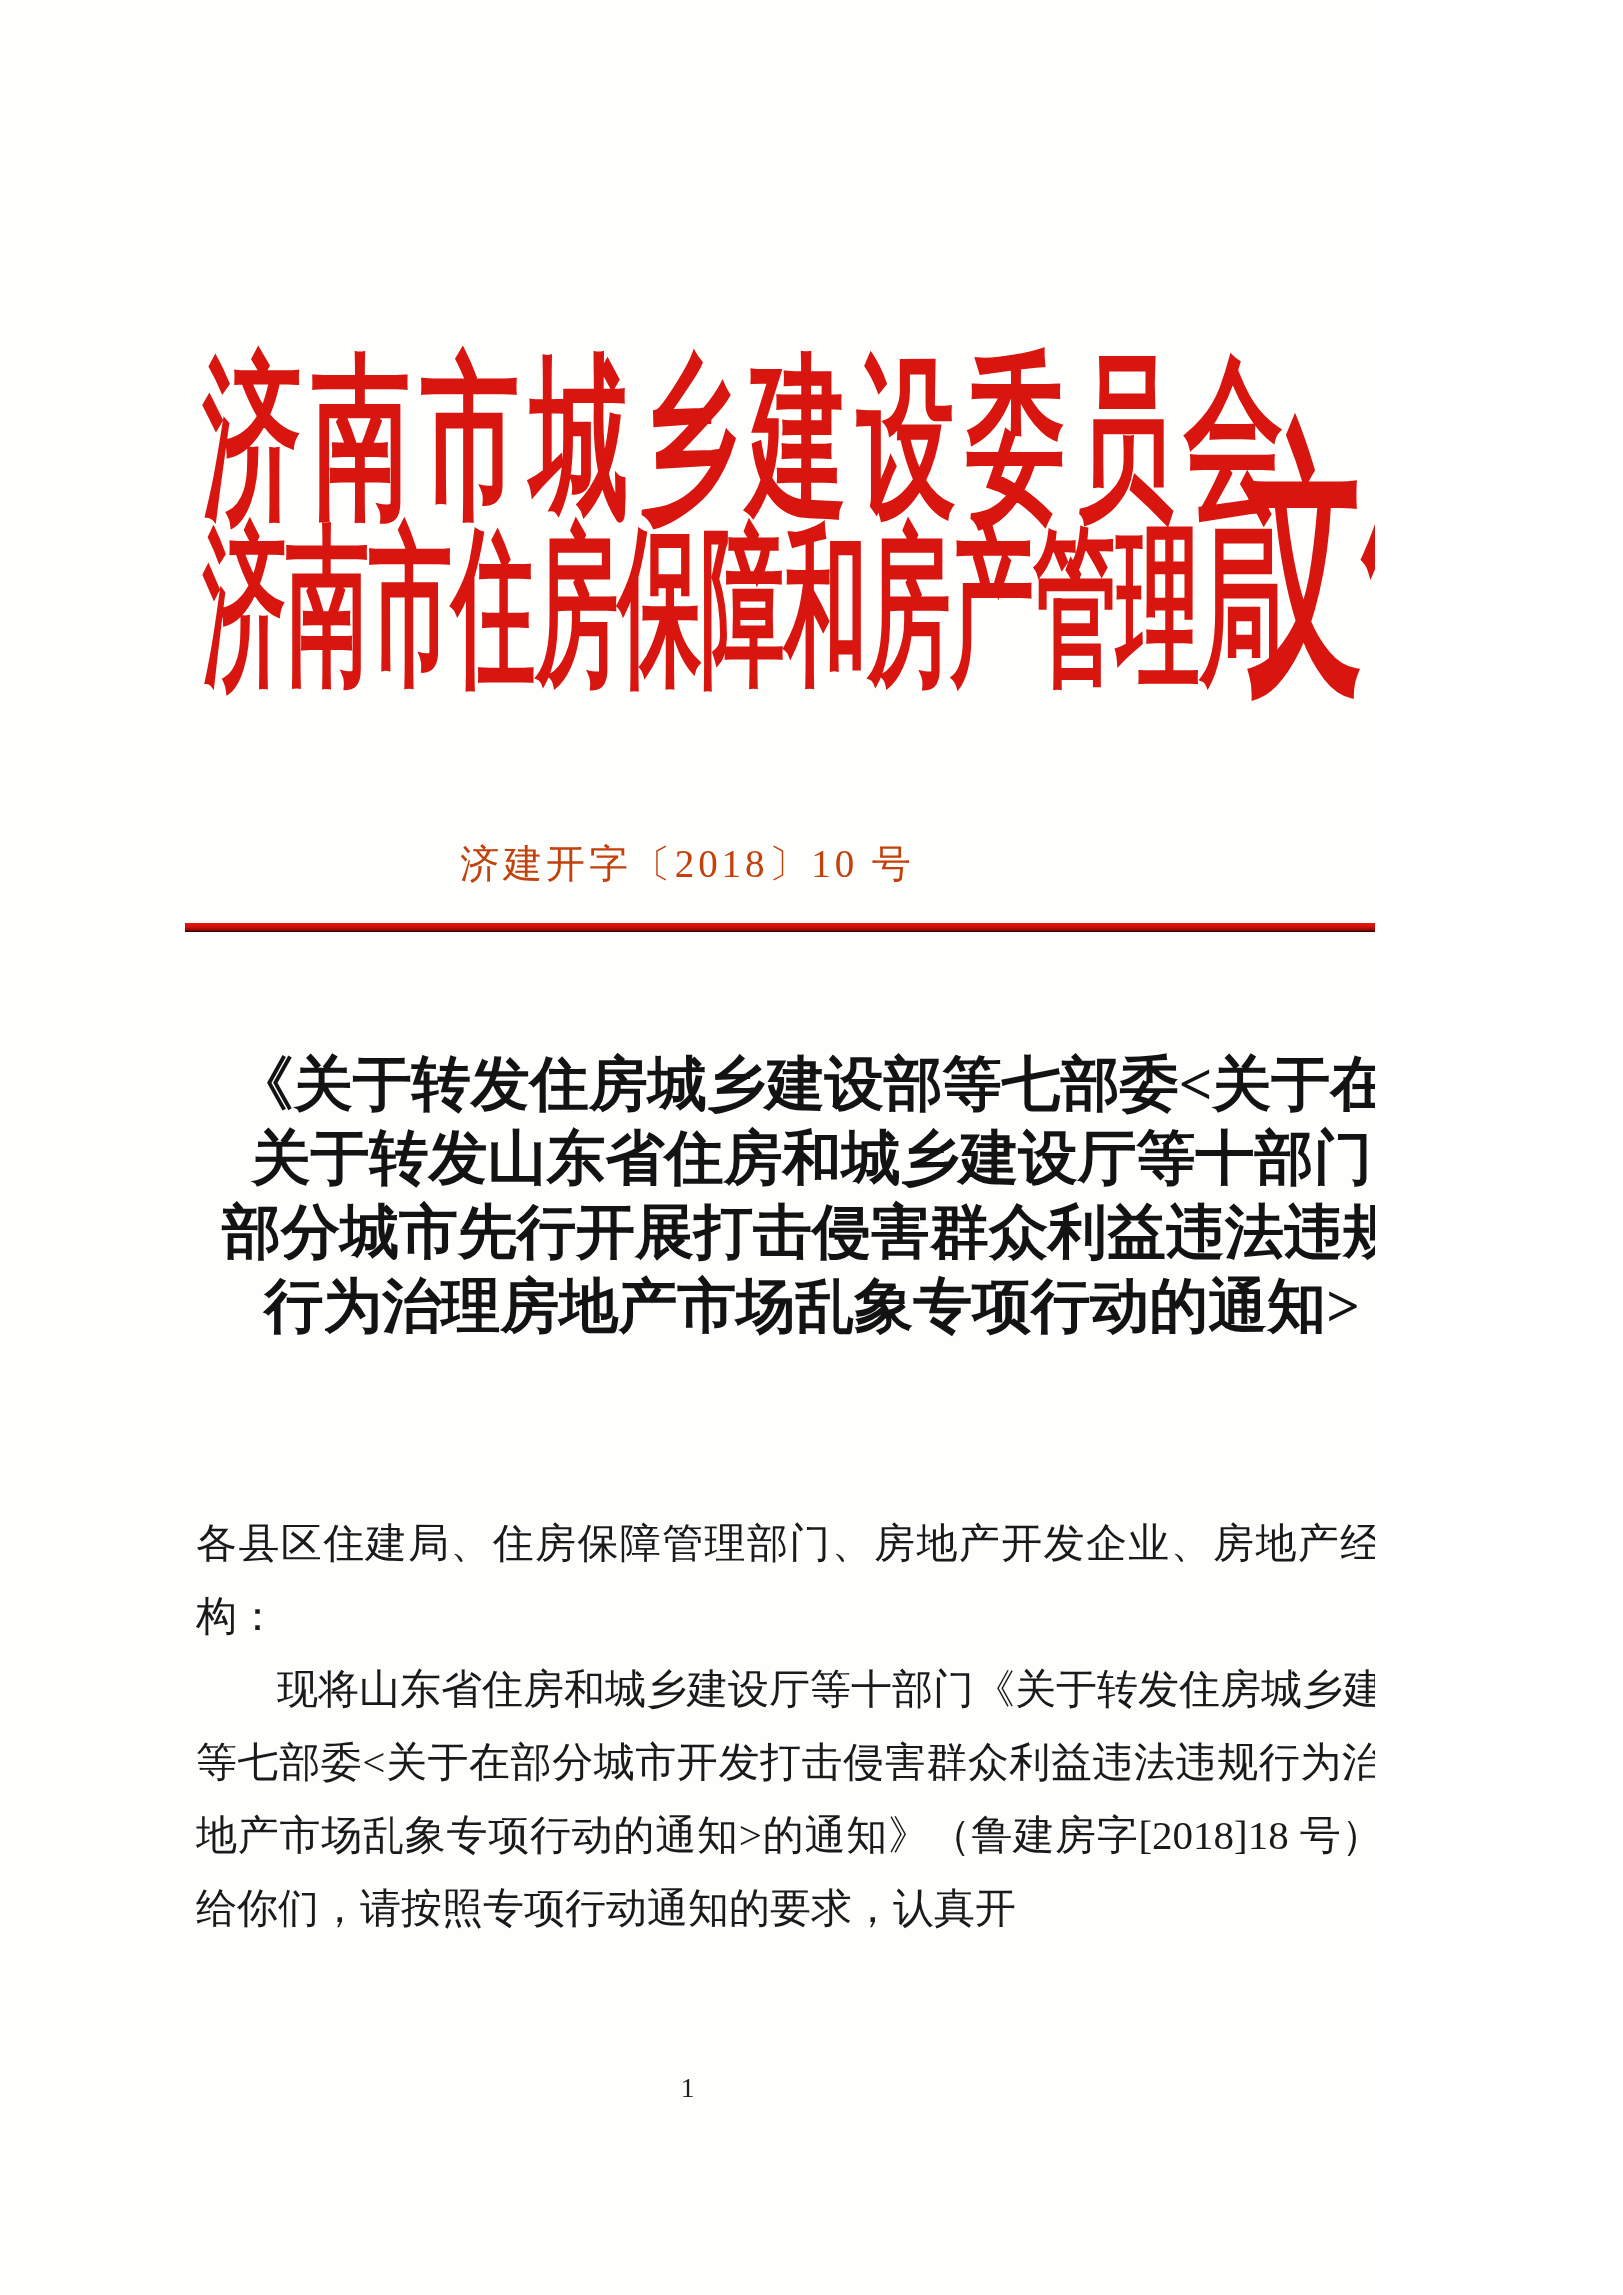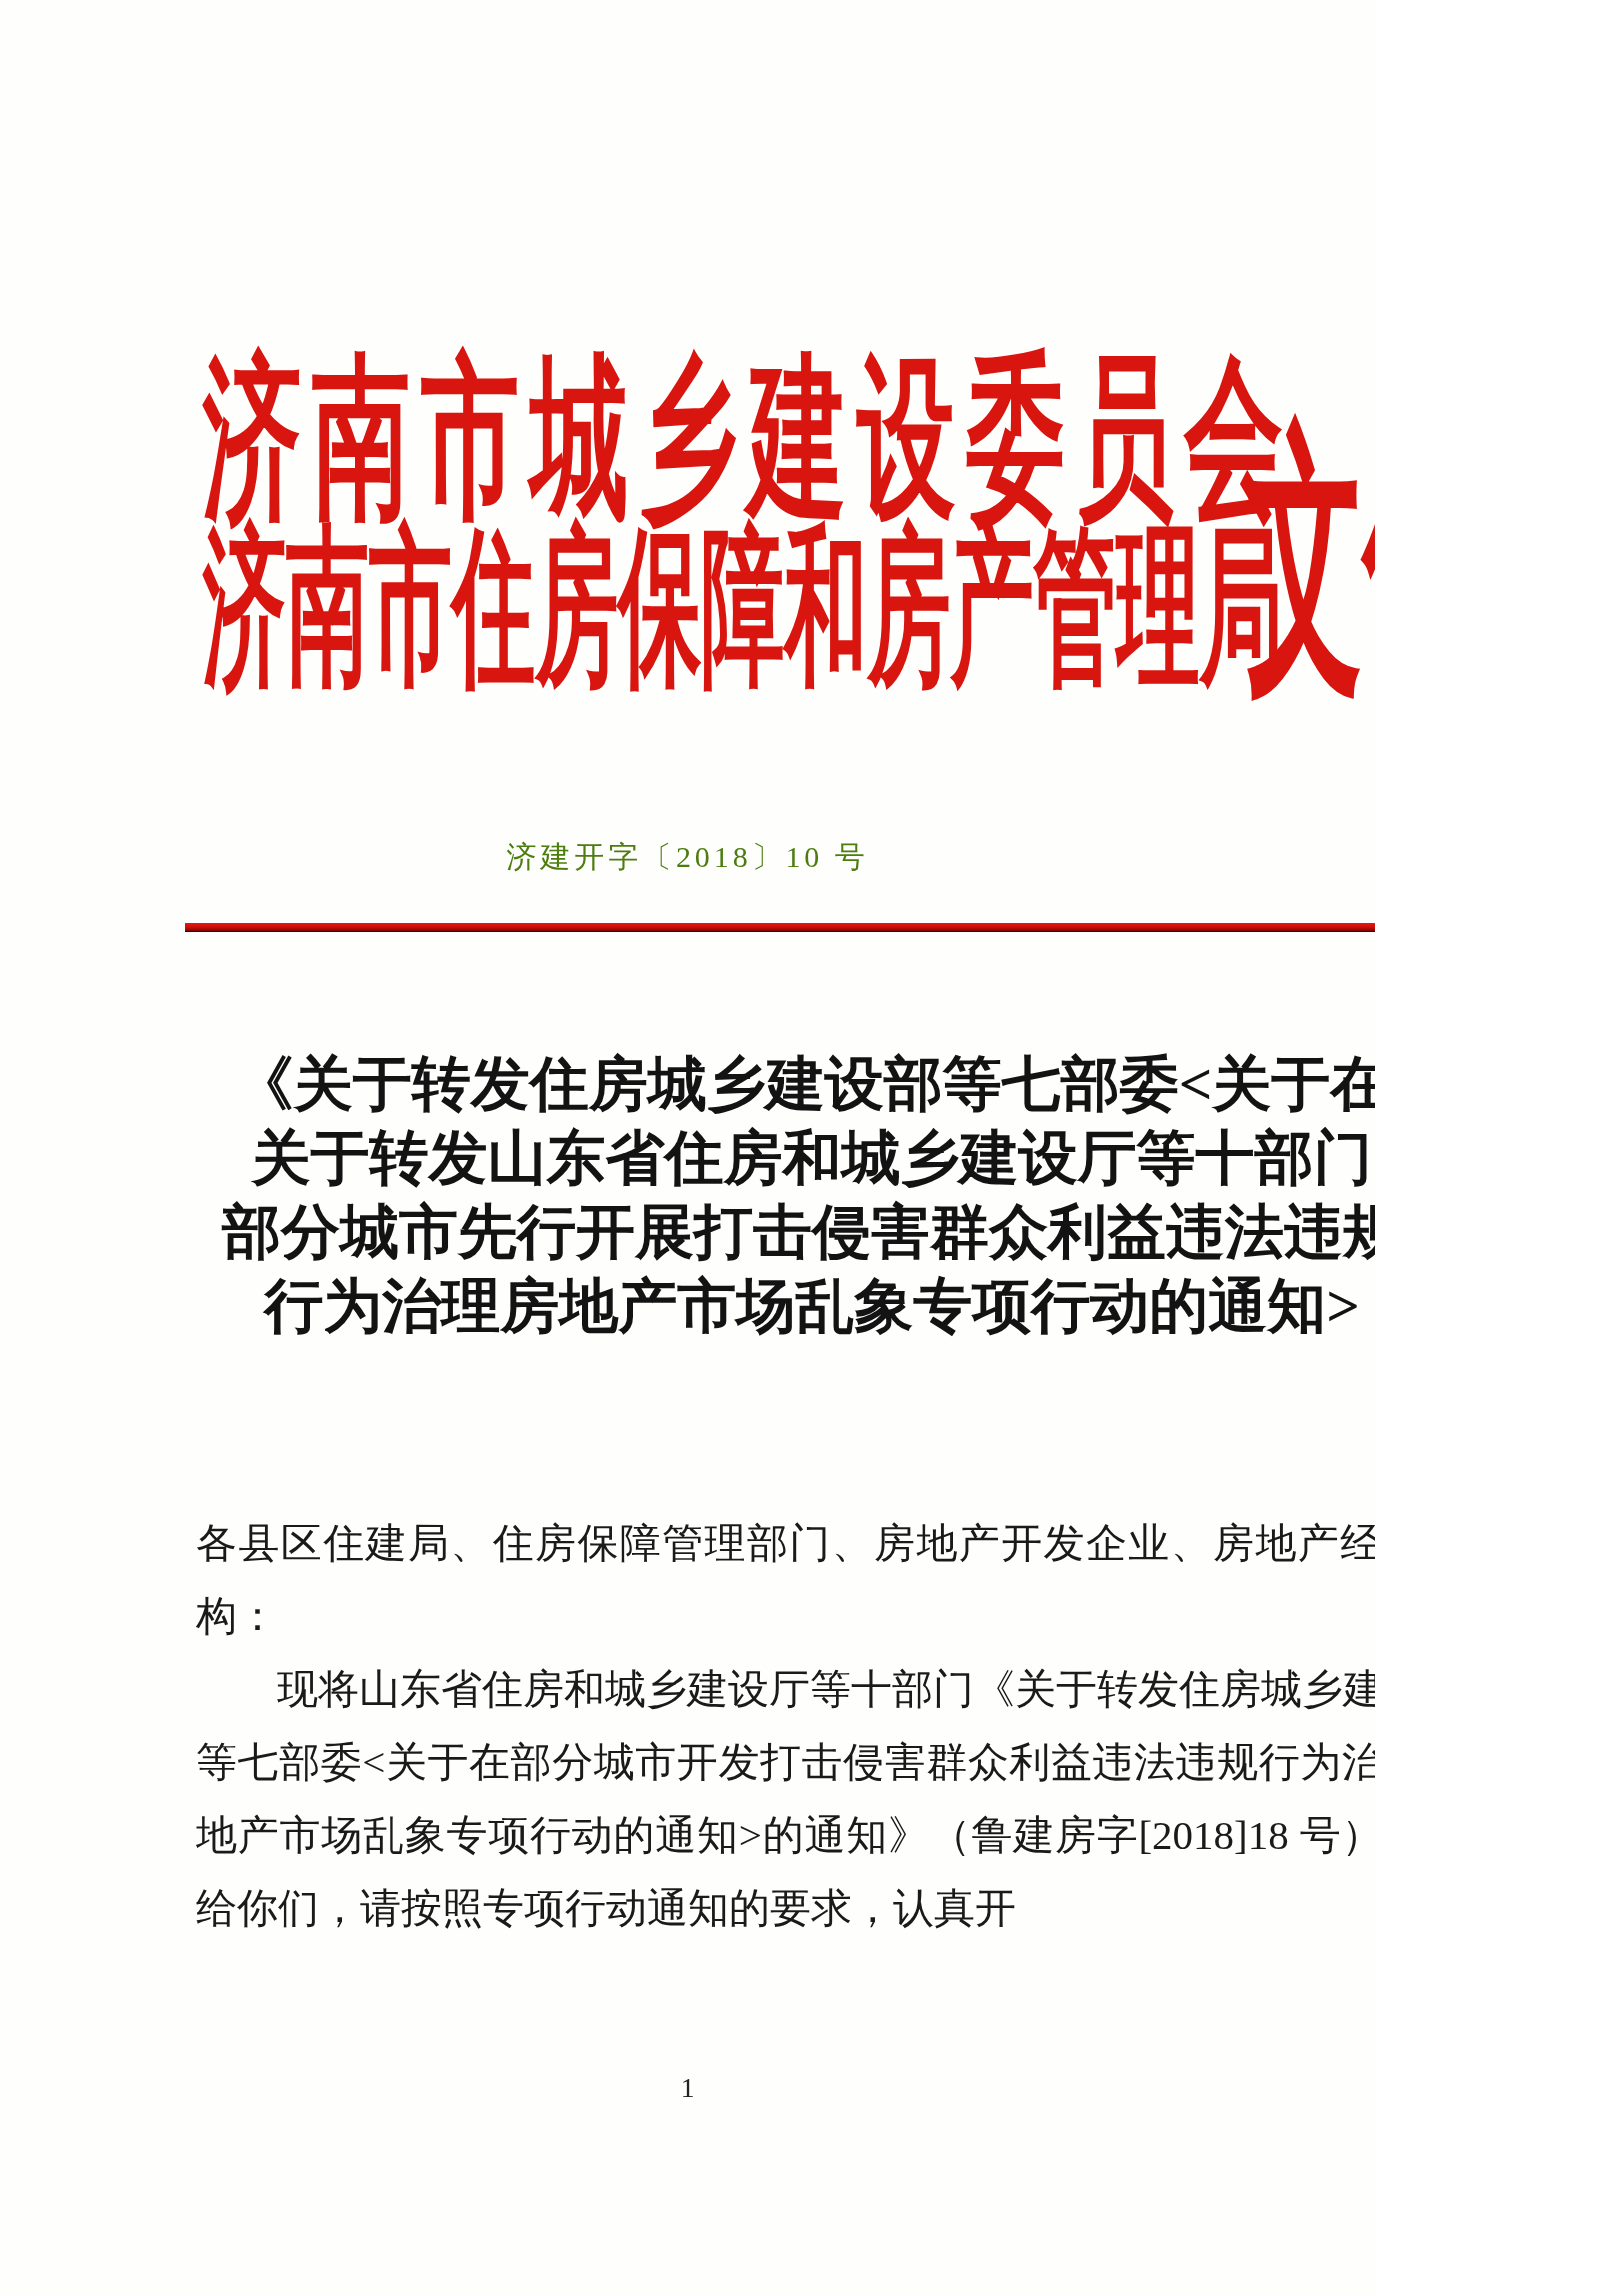--- a/index.html
+++ b/index.html
@@ -16,23 +16,23 @@
   .red-header text {
     font-family: "Liberation Serif", "DejaVu Serif", serif;
     font-weight: bold;
   }
   .doc-number {
     position: absolute;
     top: 837px;
     left: 0;
     width: 100%;
     text-align: center;
-    font-size: 30px;
+    font-size: 39px;
     letter-spacing: 3.9px;
-    color: #4d7c0f;
+    color: #c2410c;
   }
   .red-line {
     position: absolute;
     top: 923px;
     left: 185px;
     width: 1284px;
     height: 7.9px;
     background: linear-gradient(180deg, #e31a12 0%, #cc0d08 55%, #7c0503 100%);
     border-bottom: 1.3px solid #2b0200;
   }

